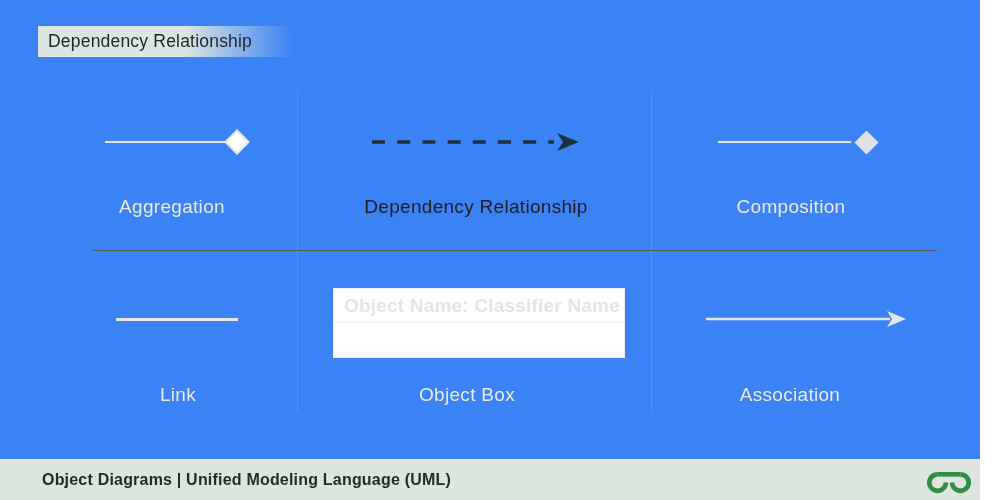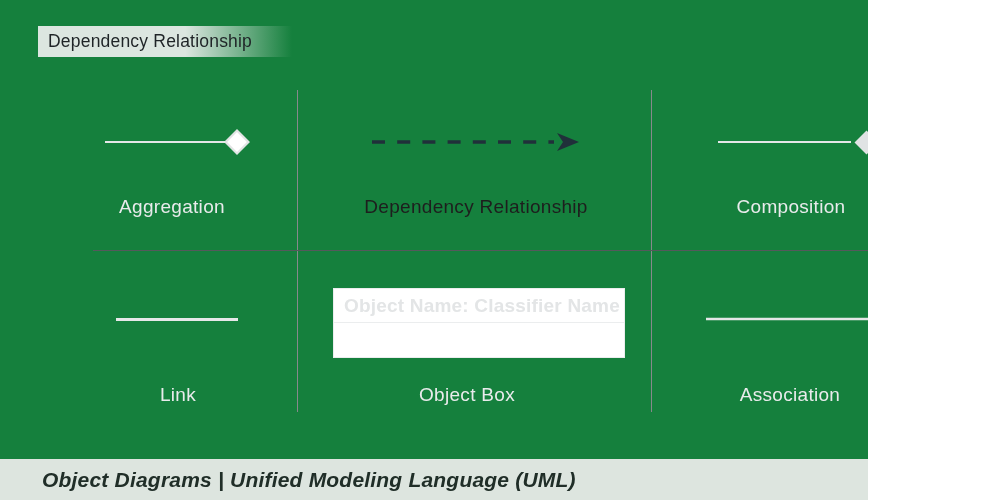--- a/index.html
+++ b/index.html
@@ -1,17 +1,17 @@
 <!DOCTYPE html>
 <html style="--accent: #2f8d46; --footerbg: #dde5df; --highlight: #dce6e0; --dark: #20303a; --faint: #e7e9ea;"><head>
 <meta charset="utf-8">
 <style>
   html,body{margin:0;padding:0;background:#ffffff;}
   .canvas{
-    position:relative;width:868px;height:500px;background:#15803d;overflow:hidden;
+    position:relative;width:980px;height:500px;background:#3b82f6;overflow:hidden;
     font-family:"Liberation Sans","DejaVu Sans",sans-serif;
   }
   
   .page-title{
     position:absolute;left:38px;top:26px;height:31px;line-height:31px;
     padding:0 40px 0 10px;
     font-size:17.5px;font-weight:500;letter-spacing:.2px;color:#1f2427;
     background:linear-gradient(90deg,var(--highlight,#dce6e0) 0%,var(--highlight,#dce6e0) 58%,rgba(220,230,224,0) 100%);
   }
   
@@ -53,21 +53,21 @@
   }
   .object-box .row2{
     height:35px;line-height:35px;padding-left:10px;font-size:18.5px;color:#e6e8e9;letter-spacing:.2px;
   }
   
   .footer{
     position:absolute;left:0;bottom:0;width:1000px;height:41px;
     background:var(--footerbg,#dde5df);display:flex;align-items:center;
   }
   .footer-text{
-    padding-left:42px;font-size:21px;font-weight:600;letter-spacing:.2px;color:#202e28;font-style:italic;
+    padding-left:42px;font-size:16px;font-weight:600;letter-spacing:.2px;color:#202e28;
   }
   .footer-logo{
     position:absolute;right:25px;top:7px;width:52px;height:28px;color:var(--accent,#2f8d46);
   }
 </style>
 </head>
 <body>
 
 <div class="canvas">
 

